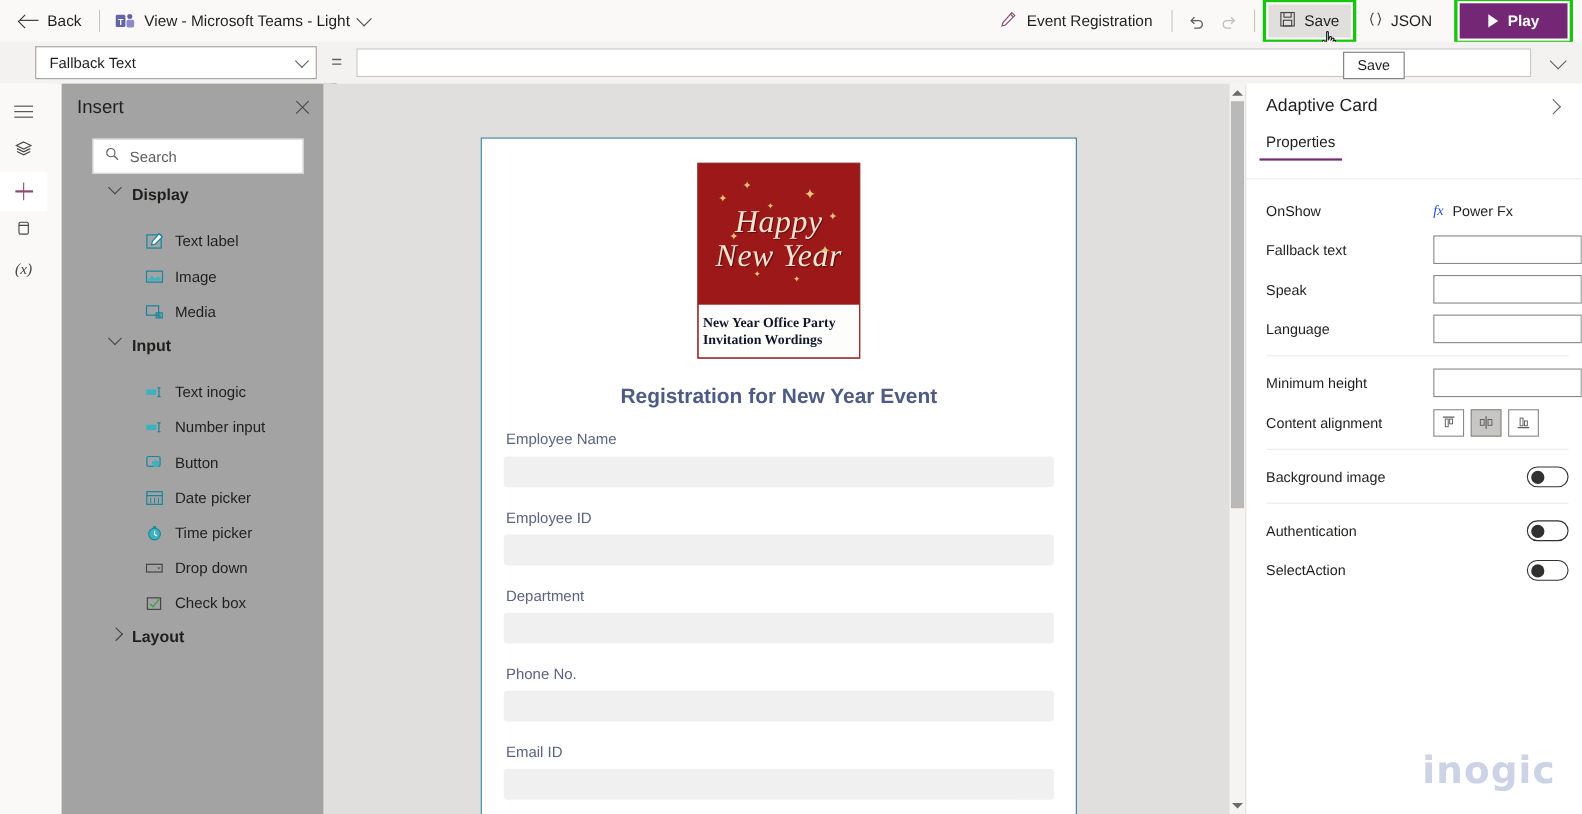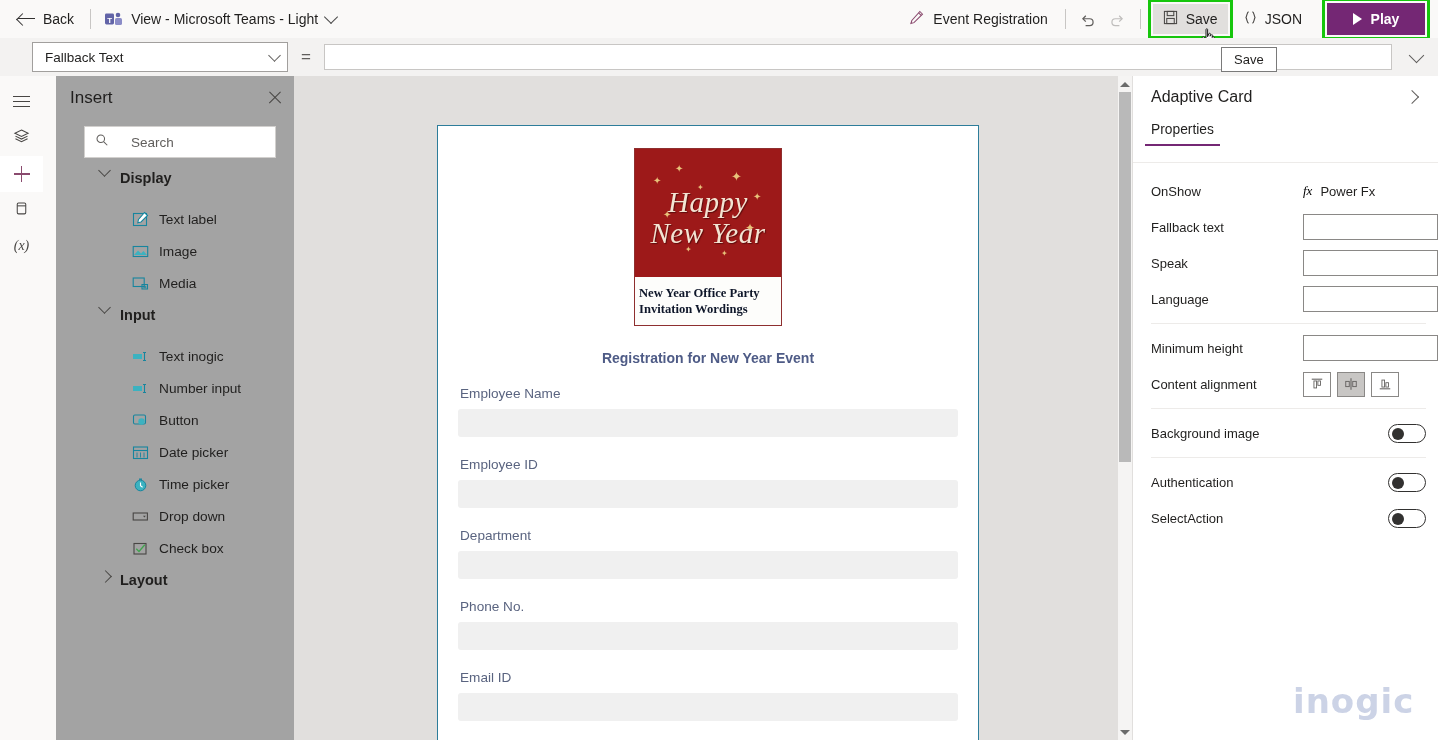--- a/index.html
+++ b/index.html
@@ -124,21 +124,21 @@
     display: flex; align-items: center; height: 44px; padding: 0 16px 0 14px;
   }
   .ip-title { font-size: 17px; color: #201f1e; }
   .ip-close { margin-left: auto; width: 22px; height: 22px; cursor: pointer; position: relative; }
   .ip-close::before, .ip-close::after {
     content: ""; position: absolute; left: 3px; top: 10px; width: 16px; height: 1.3px; background: #484644;
   }
   .ip-close::before { transform: rotate(45deg); } .ip-close::after { transform: rotate(-45deg); }
   .search-box {
     margin: 6px 26px 0 28px; height: 32px; background: #ffffff; border: 1px solid #d2d0ce;
-    display: flex; align-items: center; gap: 22px; padding: 0 10px;
+    display: flex; align-items: center; gap: 9px; padding: 0 10px;
   }
   .search-box input {
     border: 0; outline: 0; font-size: 13.5px; color: #201f1e; width: 100%;
     font-family: "Liberation Sans", sans-serif; background: transparent;
   }
   .search-box input::placeholder { color: #605e5c; }
   .grp-head {
     display: flex; gap: 9px; padding: 0 0 0 64px; height: 33px;
     font-size: 14.5px; font-weight: bold; color: #201f1e; cursor: pointer; position: relative;
   }
@@ -178,21 +178,21 @@
   }
   .hny-script {
     position: absolute; left: 0; top: 6px; width: 100%; height: 126px;
     display: flex; flex-direction: column; align-items: center; justify-content: center;
     color: #f3e4d3; font-family: "Liberation Serif", serif; font-style: italic;
   }
   .hny-script .l1 { font-size: 29px; line-height: 30px; letter-spacing: .5px; text-shadow: 1px 1px 1px #5d0d0d; }
   .hny-script .l2 { font-size: 29px; line-height: 32px; letter-spacing: .5px; text-shadow: 1px 1px 1px #5d0d0d; }
   .star { position: absolute; color: #e8c27a; font-size: 10px; }
   .card-title {
-    text-align: center; font-size: 14px; font-weight: bold; color: #4e5b86; margin: 24px 0 20px 0;
+    text-align: center; font-size: 19px; font-weight: bold; color: #4e5b86; margin: 24px 0 20px 0;
   }
   .f-label { font-size: 13.6px; color: #5a6480; margin: 0 0 8px 2px; }
   .f-input { height: 28px; background: #f0f0f0; border-radius: 3px; margin-bottom: 20px; }
 
   
   .cscroll { position: absolute; left: 1118px; top: 76px; width: 14px; height: 664px; background: #f5f4f3; }
   .cscroll .thumb { position: absolute; left: 1px; top: 16px; width: 12px; height: 370px; background: #b9b9b9; }
   .cscroll .arr { position: absolute; left: 0; width: 14px; height: 16px; display: flex; align-items: center; justify-content: center; cursor: pointer; }
   .cscroll .arr.up { top: 0; } .cscroll .arr.dn { bottom: 0; }
   .tri-u { width: 0; height: 0; border-left: 5px solid transparent; border-right: 5px solid transparent; border-bottom: 5px solid #6b6b6b; }
@@ -210,21 +210,21 @@
   .rp-tabs { display: flex; padding: 0 14px 16px 12px; border-bottom: 1px solid #edebe9; }
   .rp-tab {
     font-size: 13.8px; color: #201f1e; padding: 4px 6px 9px 6px; cursor: pointer; position: relative;
   }
   .rp-tab.active::after {
     content: ""; position: absolute; left: 0; bottom: 0; width: 100%; height: 2.4px; background: #742774;
   }
   .prow { display: flex; align-items: center; padding: 0 12px 0 18px; height: 36px; }
   .plabel { font-size: 13px; color: #201f1e; flex: none; width: 152px; }
   .pfx { display: flex; align-items: center; gap: 8px; font-size: 13px; color: #201f1e; cursor: pointer; }
-  .pfx .fx { font-family: "Liberation Serif", serif; font-style: italic; font-size: 13px; color: #000000; }
+  .pfx .fx { font-family: "Liberation Serif", serif; font-style: italic; font-size: 13px; color: #1d4ed8; }
   .pinput {
     width: 135px; height: 26px; background: #ffffff; border: 1px solid #8a8886;
     font-size: 13px; padding: 0 6px; color: #201f1e; font-family: "Liberation Sans", sans-serif;
   }
   .psep { height: 1px; background: #edebe9; margin: 6px 12px 6px 18px; }
   .align-grp { display: flex; gap: 6px; }
   .align-btn {
     width: 28px; height: 25px; border: 1px solid #8a8886; background: #ffffff;
     display: flex; align-items: center; justify-content: center; cursor: pointer;
   }

